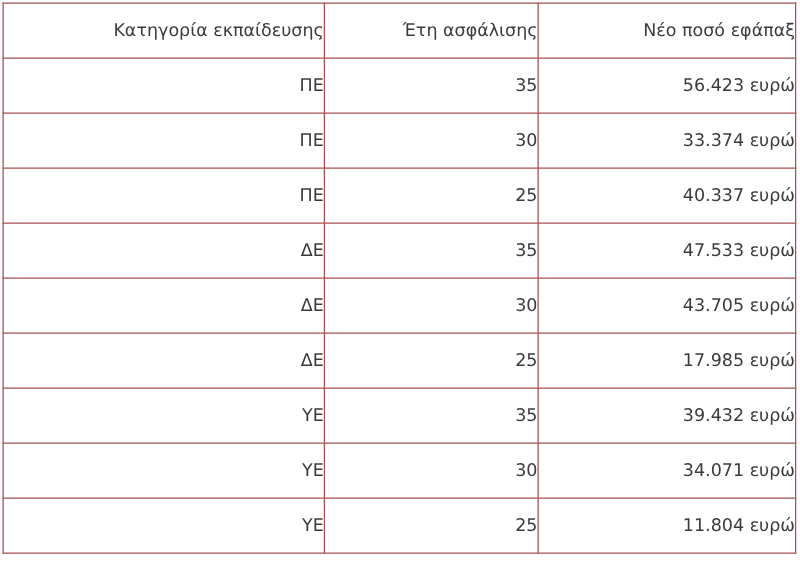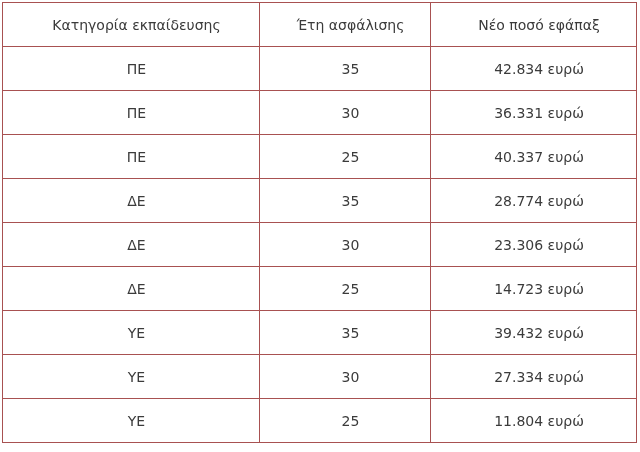--- a/index.html
+++ b/index.html
@@ -19,21 +19,21 @@
     table-layout: fixed;
     width: 634px;
     color: #3b3b3b;
     font-size: 14px;
   }
   table.data-table th,
   table.data-table td {
     border: 1px solid #a85151;
     height: 43px;
     padding: 0 0 0 11px;
-    text-align: center;
+    text-align: right;
     vertical-align: middle;
     font-weight: normal;
     white-space: nowrap;
     overflow: hidden;
   }
   col.c1 { width: 257px; }
   col.c2 { width: 171px; }
   col.c3 { width: 206px; }
 </style>
 </head>
@@ -50,56 +50,56 @@
       <tr>
         <th>Κατηγορία εκπαίδευσης</th>
         <th>Έτη ασφάλισης</th>
         <th>Νέο ποσό εφάπαξ</th>
       </tr>
     </thead>
     <tbody>
       <tr>
         <td>ΠΕ</td>
         <td>35</td>
-        <td>42.834 ευρώ</td>
+        <td>56.423 ευρώ</td>
       </tr>
       <tr>
         <td>ΠΕ</td>
         <td>30</td>
-        <td>36.331 ευρώ</td>
+        <td>33.374 ευρώ</td>
       </tr>
       <tr>
         <td>ΠΕ</td>
         <td>25</td>
         <td>40.337 ευρώ</td>
       </tr>
       <tr>
         <td>ΔΕ</td>
         <td>35</td>
-        <td>28.774 ευρώ</td>
+        <td>47.533 ευρώ</td>
       </tr>
       <tr>
         <td>ΔΕ</td>
         <td>30</td>
-        <td>23.306 ευρώ</td>
+        <td>43.705 ευρώ</td>
       </tr>
       <tr>
         <td>ΔΕ</td>
         <td>25</td>
-        <td>14.723 ευρώ</td>
+        <td>17.985 ευρώ</td>
       </tr>
       <tr>
         <td>ΥΕ</td>
         <td>35</td>
         <td>39.432 ευρώ</td>
       </tr>
       <tr>
         <td>ΥΕ</td>
         <td>30</td>
-        <td>27.334 ευρώ</td>
+        <td>34.071 ευρώ</td>
       </tr>
       <tr>
         <td>ΥΕ</td>
         <td>25</td>
         <td>11.804 ευρώ</td>
       </tr>
     </tbody>
   </table>
 </div>
 

